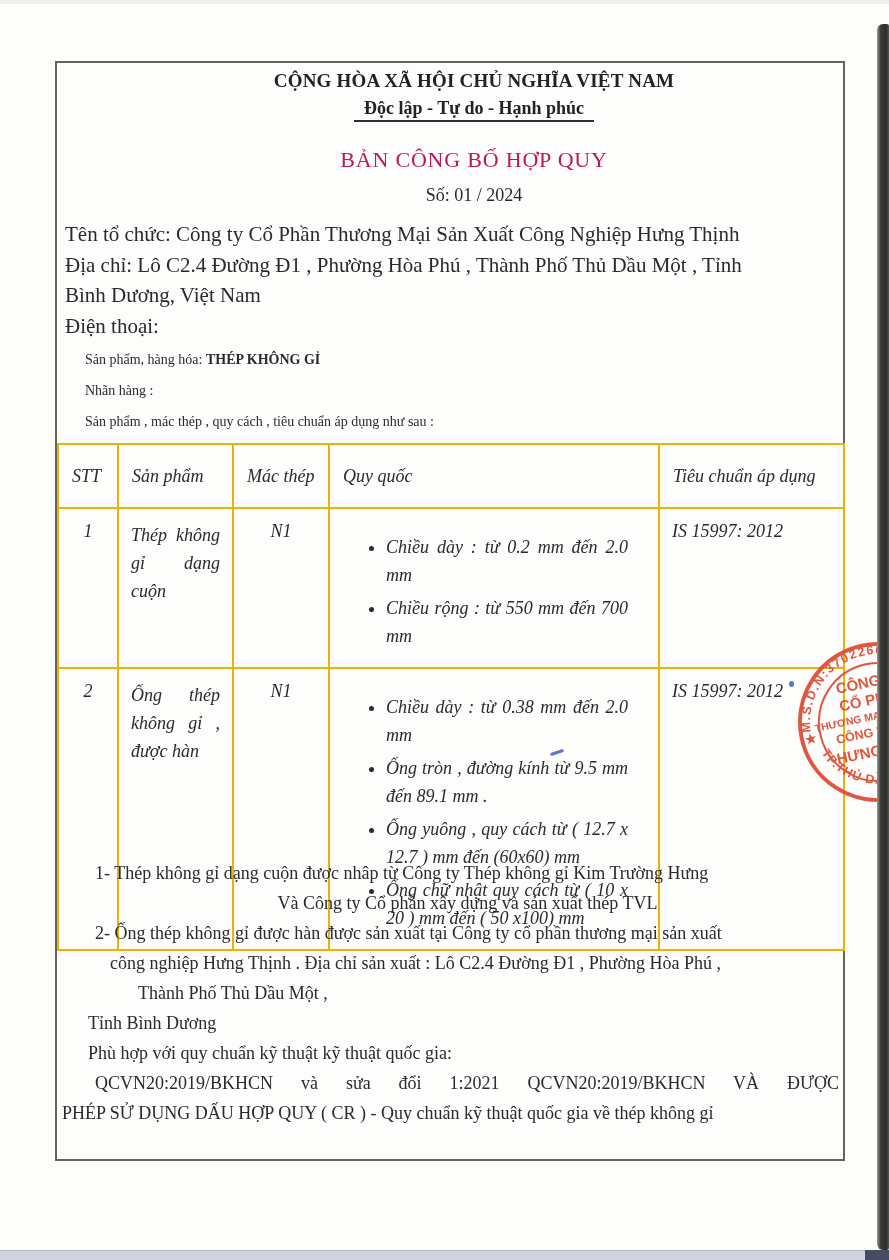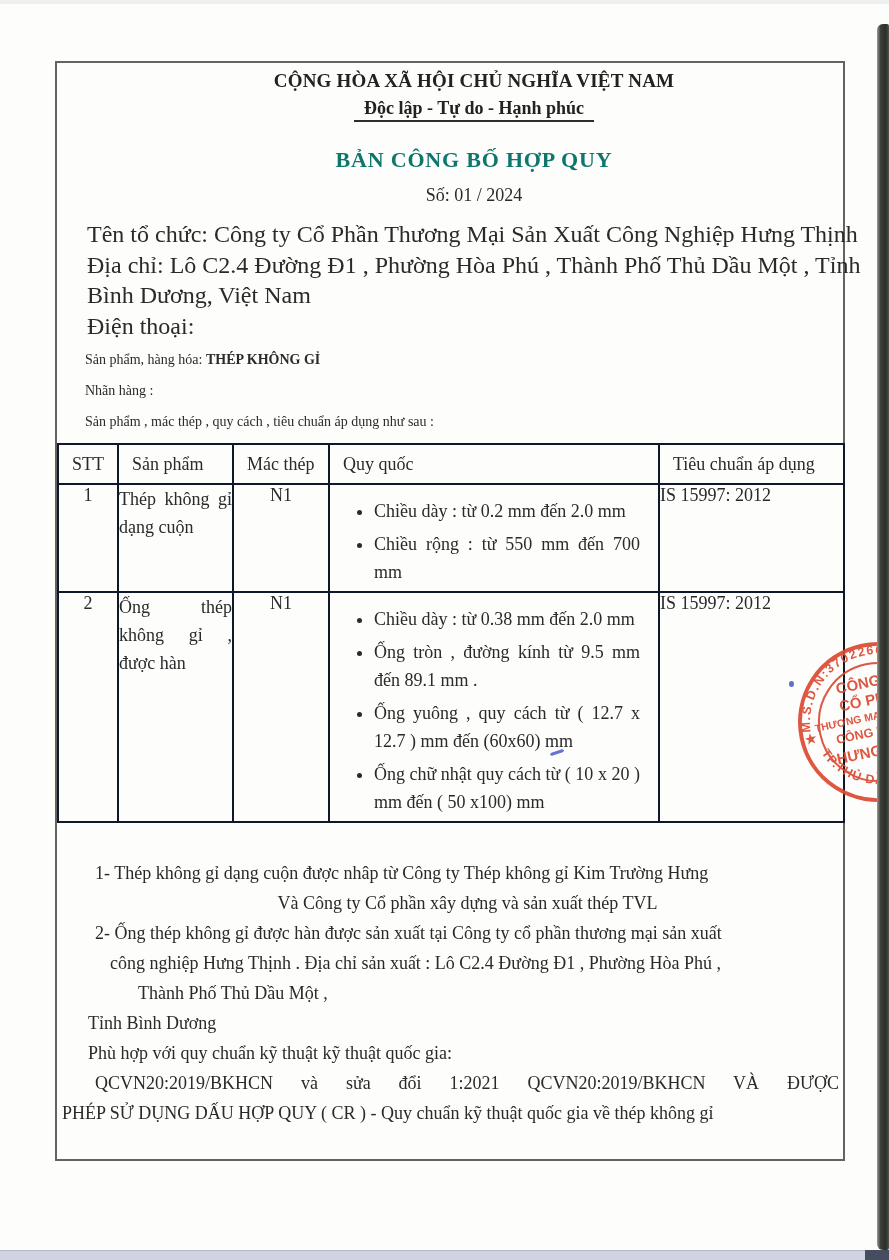--- a/index.html
+++ b/index.html
@@ -19,30 +19,30 @@
   }
   .corner-patch{position:absolute;right:0;bottom:0;width:24px;height:10px;background:#474d61;}
   .frame{
     position:absolute;left:55px;top:61px;width:786px;height:1096px;
     border:2px solid #63635f;background:transparent;
   }
   .centered{position:absolute;left:16px;width:100%;text-align:center;padding-left:16px;box-sizing:border-box;}
   .nat-line1{top:7px;font-size:19px;font-weight:bold;letter-spacing:.2px;color:#222;}
   .nat-line2{top:35px;font-size:18px;font-weight:bold;color:#222;}
   .nat-line2 span{border-bottom:2px solid #2e2e2e;padding:0 10px 2px;}
-  .doc-title{top:84px;font-size:22px;font-weight:bold;letter-spacing:.8px;color:#0f766e;}
+  .doc-title{top:84px;font-size:22px;font-weight:normal;letter-spacing:.8px;color:#be185d;}
   .doc-number{top:122px;font-size:18px;text-align:center;}
-  .org-block{position:absolute;left:30px;top:156px;font-size:24px;line-height:30.7px;white-space:nowrap;}
+  .org-block{position:absolute;left:8px;top:156px;font-size:21px;line-height:30.7px;white-space:nowrap;}
   .product-block{position:absolute;left:28px;top:281px;font-size:14px;line-height:31px;white-space:nowrap;}
   .bold{font-weight:bold;}
   table.spec{
     position:absolute;left:0px;top:380px;width:786px;
     border-collapse:collapse;table-layout:fixed;font-size:18px;
   }
-  table.spec th,table.spec td{border:2px solid #0f172a;font-weight:normal;vertical-align:top;padding:0;}
+  table.spec th,table.spec td{border:2px solid #eab308;font-weight:normal;vertical-align:top;padding:12px;font-style:italic;}
   table.spec th{height:38px;vertical-align:middle;text-align:left;padding-left:13px;font-size:18px;}
   th.c-stt{text-align:center;padding-left:0;}
   .col-stt{width:60px;}.col-sp{width:115px;}.col-mt{width:96px;}.col-qc{width:330px;}.col-tc{width:185px;}
   td.stt{text-align:center;padding-top:12px;}
   td.sp{padding:12px 9px 0 12px;text-align:justify;line-height:28px;}
   td.mt{text-align:center;padding-top:12px;}
   td.tc{padding:12px 6px 0 12px;}
   td.qc ul{margin:12px 0 0 0;padding:0 18px 0 44px;}
   td.qc li{line-height:28px;margin-bottom:5px;text-align:justify;}
   tr.r1{height:99px;}

